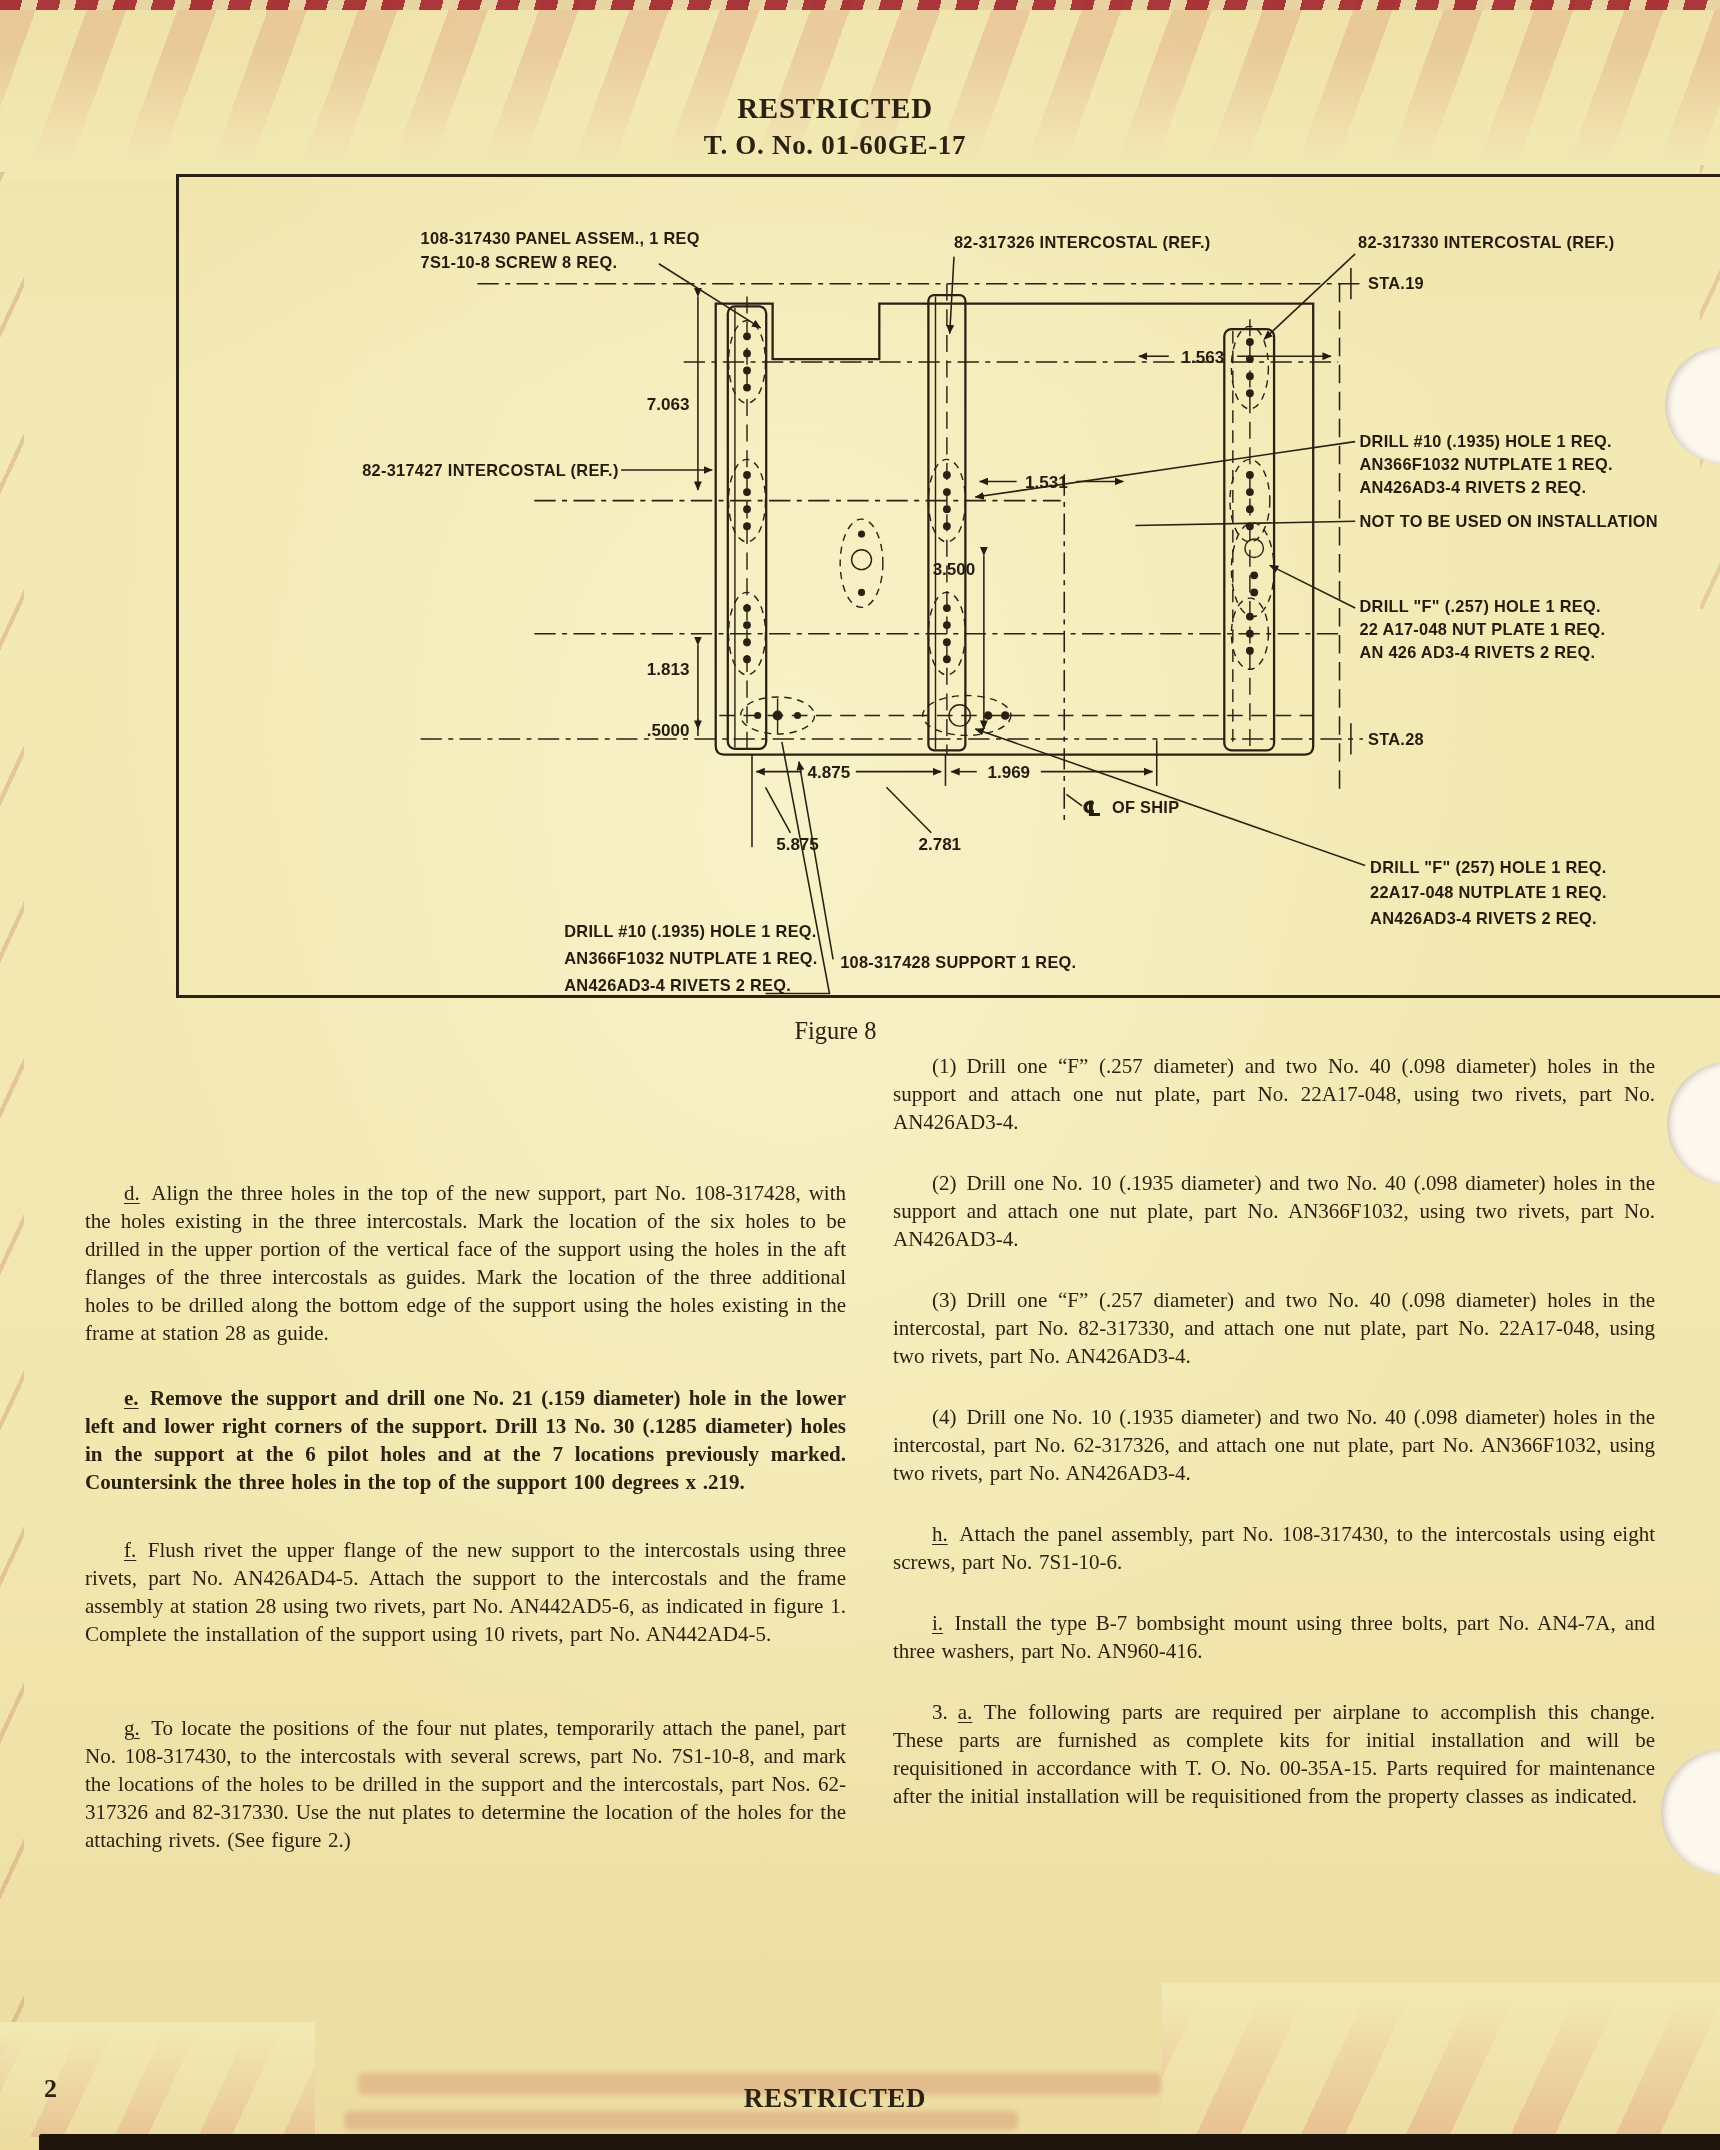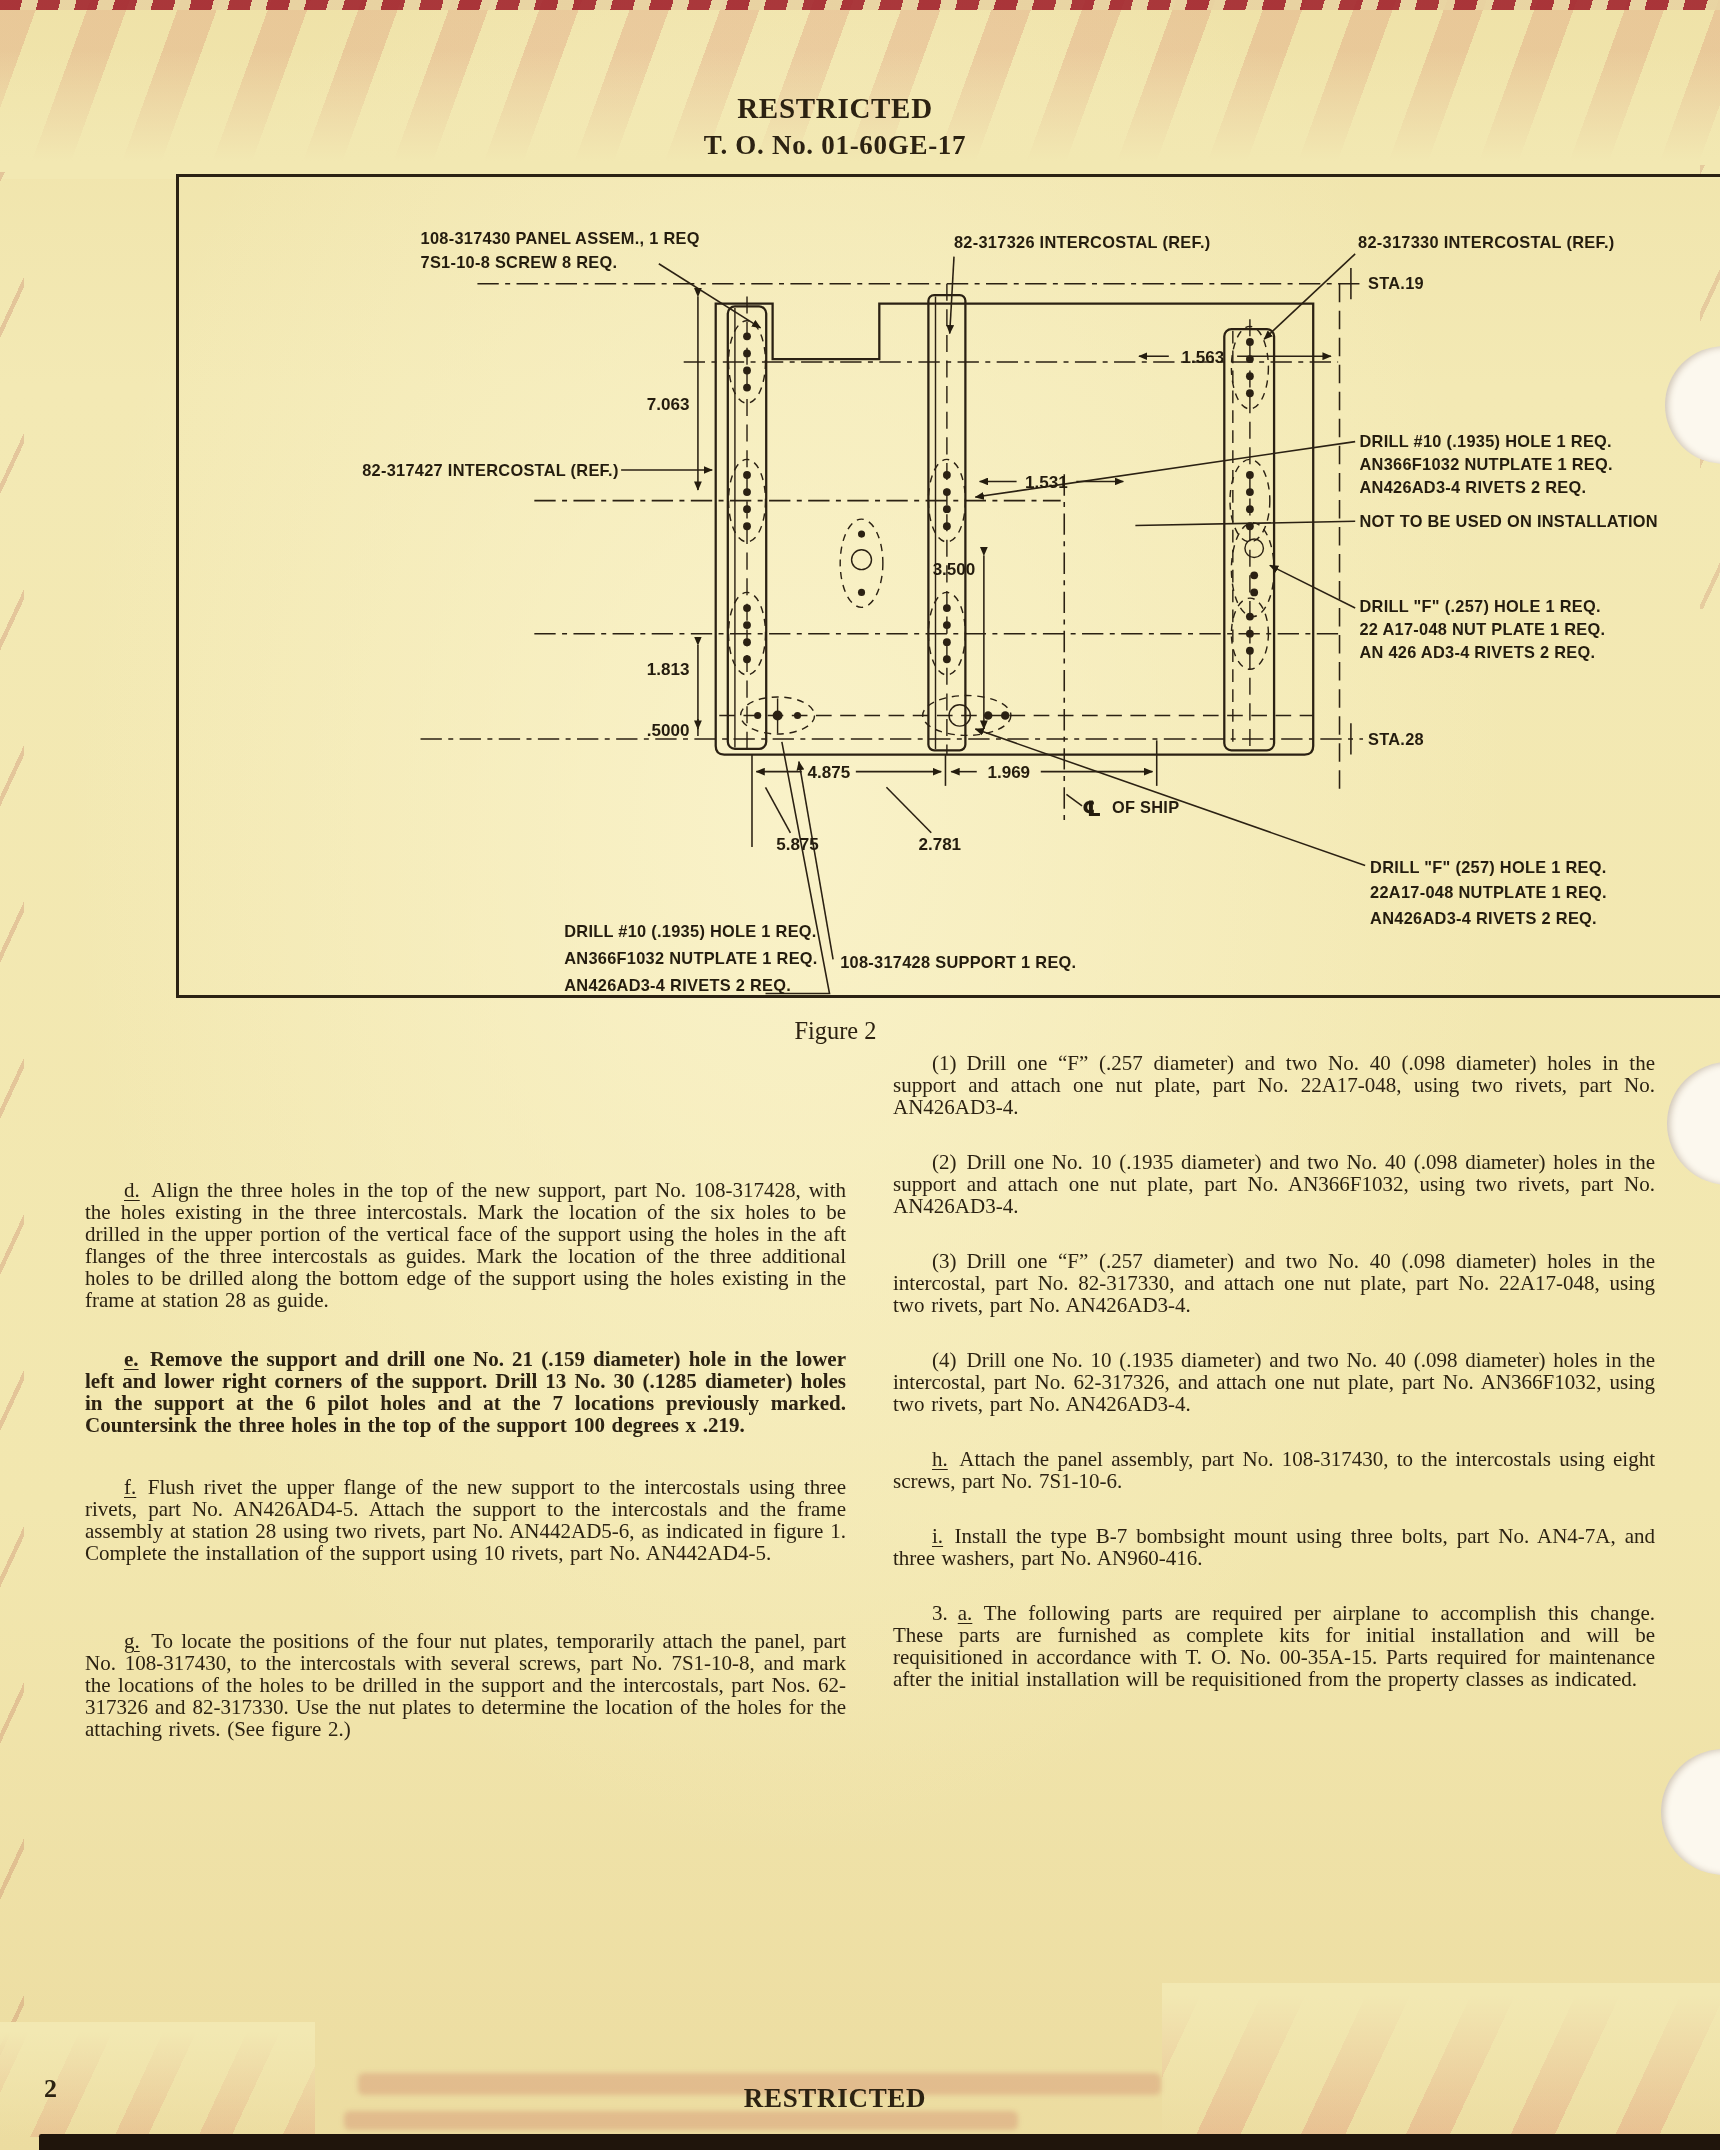--- a/index.html
+++ b/index.html
@@ -47,21 +47,21 @@
   .pageno{position:absolute;left:44px;top:2074px;font-size:26px;font-weight:bold;}
   .ftr-restricted{position:absolute;left:0;top:2083px;width:1670px;text-align:center;font-weight:bold;font-size:27px;letter-spacing:0.7px;}
   
   .figure-box{position:absolute;left:176px;top:174px;width:1556px;height:824px;
     border:3.6px solid #2b2213;box-sizing:border-box;}
   .figure-box svg{position:absolute;left:0;top:0;width:100%;height:100%;}
   .flabel{font:700 23px "Liberation Sans","DejaVu Sans",sans-serif;fill:#241c0e;letter-spacing:.4px;}
   .fdim{font:700 24px "Liberation Sans","DejaVu Sans",sans-serif;fill:#241c0e;}
   .fsym{font:700 30px "DejaVu Sans","Liberation Sans",sans-serif;fill:#241c0e;font-style:italic;}
   
-  .col{position:absolute;font-size:21px;line-height:22px;text-align:justify;word-spacing:1.4px;}
+  .col{position:absolute;font-size:21px;line-height:28px;text-align:justify;word-spacing:1.4px;}
   .col-left{left:85px;top:1179px;width:761px;}
   .col-right{left:893px;top:1052px;width:762px;}
   .para{margin:0;text-indent:39px;}
   .mb-d{margin-bottom:37px;}.mb-e{font-weight:bold;}.mb-f{margin-bottom:66px;margin-top:40px;}
   .mb-r{margin-bottom:33px;}
   .pnum{margin-right:10px;}
   .plead{text-decoration:underline;text-decoration-thickness:1.4px;text-underline-offset:2.9px;margin-right:11.5px;}
   .pnum:empty,.plead:empty{margin:0;}
 </style>
 </head>
@@ -261,21 +261,21 @@
         <text class="fdim" x="1050" y="437" text-anchor="middle">1.531</text>
         <text class="fdim" x="950" y="560" text-anchor="end">3.500</text>
         <text class="fdim" x="744" y="845" text-anchor="middle">4.875</text>
         <text class="fdim" x="997" y="845" text-anchor="middle">1.969</text>
         <text class="fdim" x="700" y="946" text-anchor="middle">5.875</text>
         <text class="fdim" x="900" y="946" text-anchor="middle">2.781</text>
       </g>
     </svg>
   </div>
 
-  <div class="fig-caption">Figure 2</div>
+  <div class="fig-caption">Figure 8</div>
 
   <div class="col col-left">
     <p class="para mb-d">
       <span class="pnum"></span><span class="plead">d.</span><span class="ptext">Align the three holes in the top of the new support, part No. 108-317428, with the holes existing in the three intercostals.  Mark the location of the six holes to be drilled in the upper portion of the vertical face of the support using the holes in the aft flanges of the three intercostals as guides.  Mark the location of the three additional holes to be drilled along the bottom edge of the support using the holes existing in the frame at station 28 as guide.</span>
     </p>
     <p class="para mb-e">
       <span class="pnum"></span><span class="plead">e.</span><span class="ptext">Remove the support and drill one No. 21 (.159 diameter) hole in the lower left and lower right corners of the support.  Drill 13 No. 30 (.1285 diameter) holes in the support at the 6 pilot holes and at the 7 locations previously marked.  Countersink the three holes in the top of the support 100 degrees x .219.</span>
     </p>
     <p class="para mb-f">
       <span class="pnum"></span><span class="plead">f.</span><span class="ptext">Flush rivet the upper flange of the new support to the intercostals using three rivets, part No. AN426AD4-5.  Attach the support to the intercostals and the frame assembly at station 28 using two rivets, part No. AN442AD5-6, as indicated in figure 1.  Complete the installation of the support using 10 rivets, part No. AN442AD4-5.</span>

